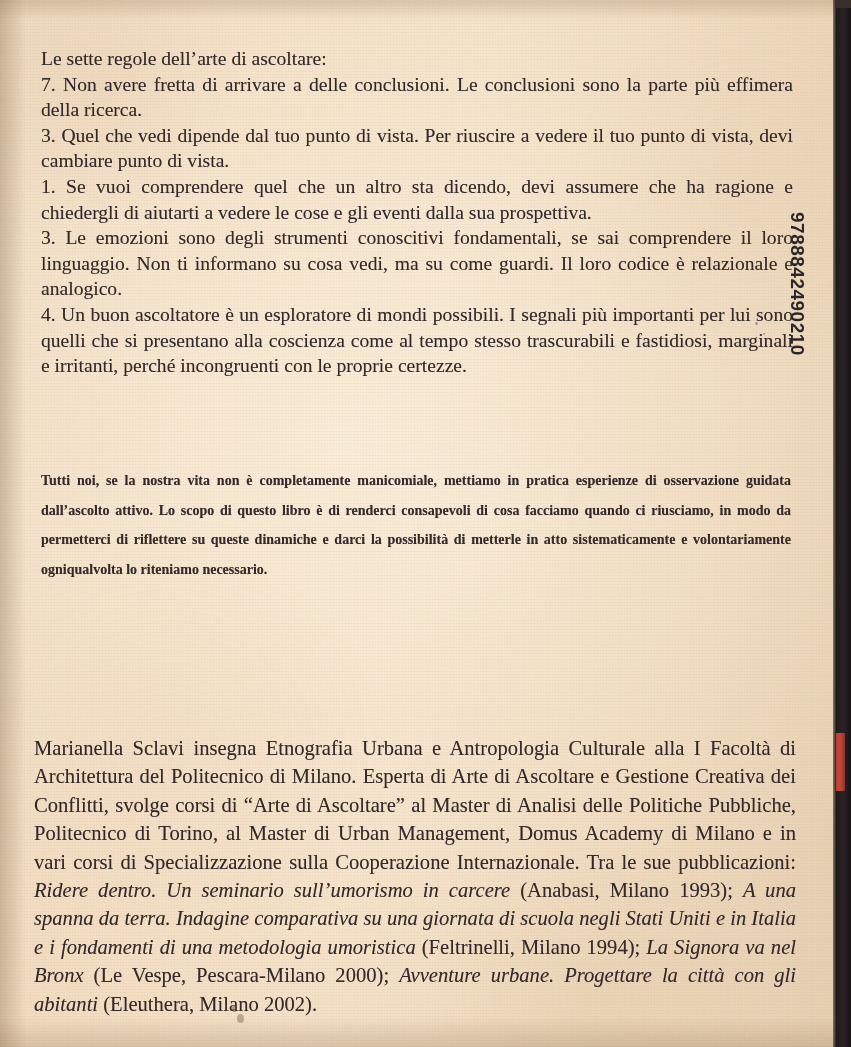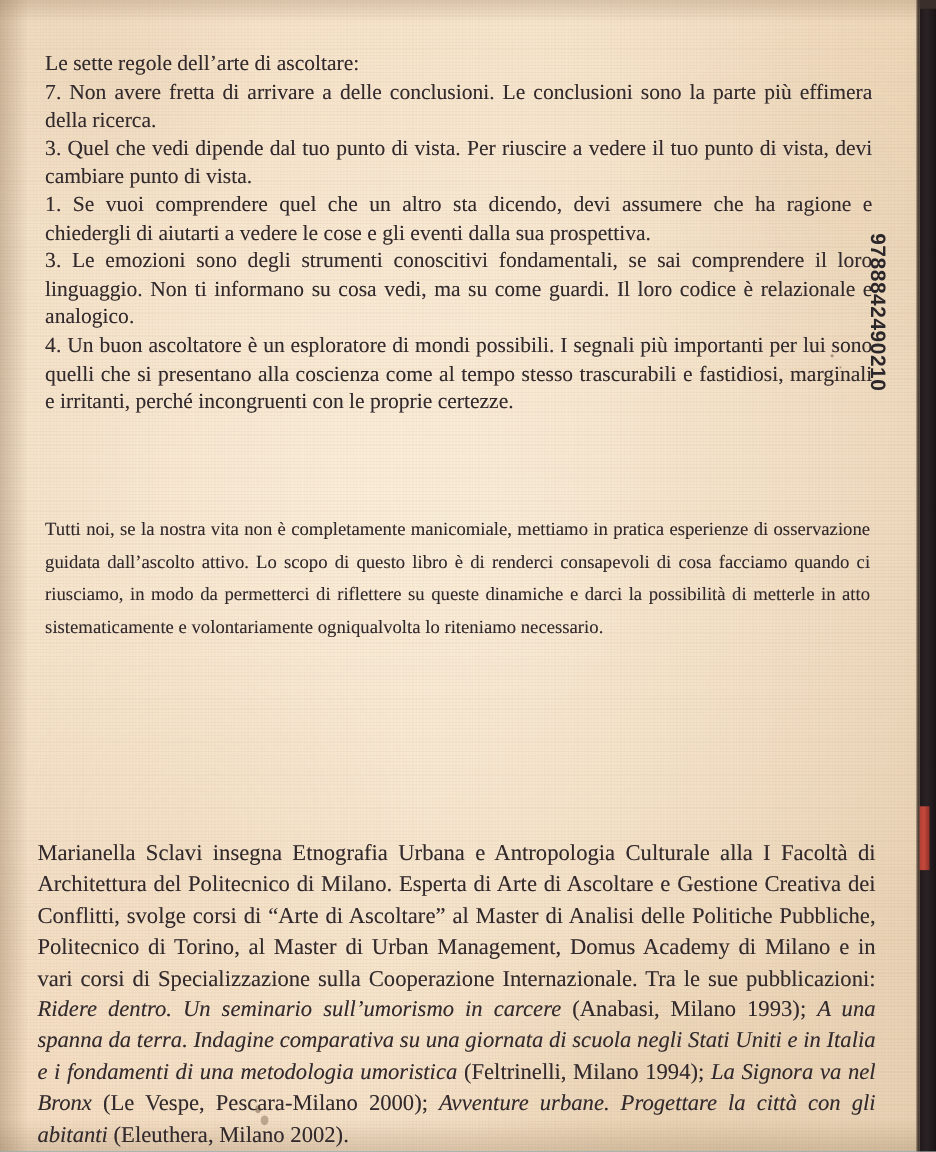--- a/index.html
+++ b/index.html
@@ -6,21 +6,21 @@
   html, body {
     margin: 0;
     padding: 0;
     background: #8a7c6a;
   }
   .page {
     position: relative;
     width: 851px;
     height: 1047px;
     overflow: hidden;
-    background: #7dd3fc;
+    background: #fef9c3;
     font-family: "Liberation Serif", "DejaVu Serif", serif;
     color: #2d2b2e;
   }
   
   .paper-base {
     position: absolute;
     inset: 0;
     background:
       radial-gradient(ellipse 120% 95% at 40% 42%, rgba(255,247,232,0.55) 0%, rgba(255,247,232,0.0) 62%),
       linear-gradient(100deg, #eed9bd 0%, #f3ddc2 22%, #f4e0c6 48%, #eed8bb 78%, #e6cfb2 100%);
@@ -130,29 +130,30 @@
     margin: 0;
   }
   .rules p.lead {
     text-align: left;
   }
   .para-block {
     position: absolute;
     left: 41px;
     top: 466px;
     width: 750px;
-    font-size: 17px;
+    font-size: 14px;
     line-height: 29.6px;
     text-align: justify;
+    font-weight: bold;
   }
   .para-block p { margin: 0; }
   .bio-block {
     position: absolute;
     left: 34px;
-    top: 762px;
+    top: 734px;
     width: 762px;
     font-size: 20.6px;
     line-height: 28.4px;
     text-align: justify;
   }
   .bio-block p { margin: 0; }
   .bio-block i, .para-block i, .rules i { font-style: italic; }
 
   
   .content, .para-block, .bio-block {

